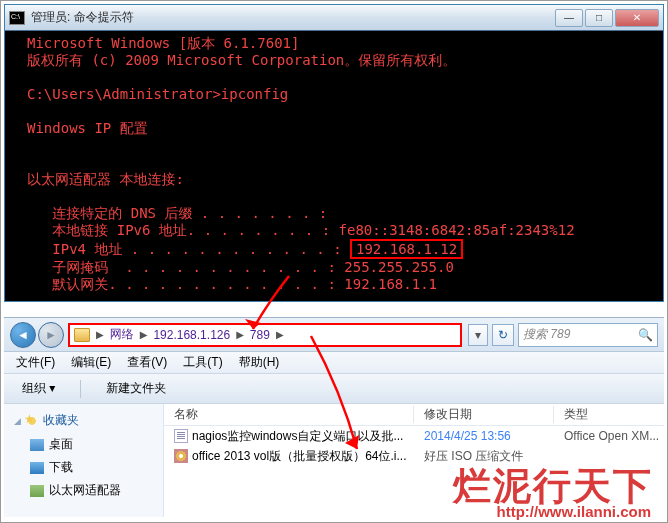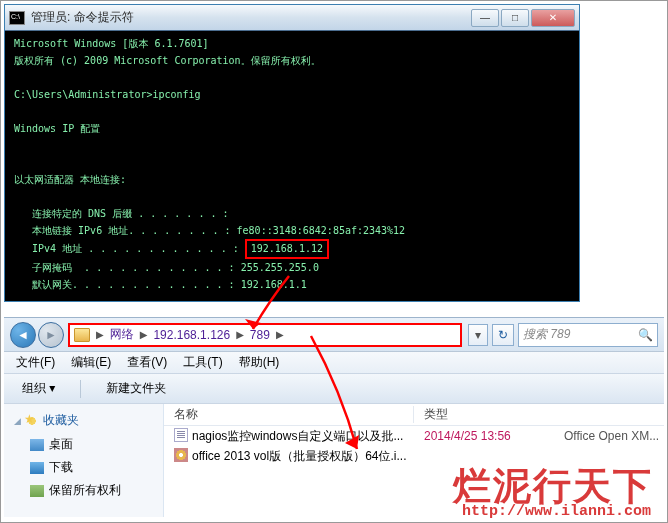--- a/index.html
+++ b/index.html
@@ -1,27 +1,27 @@
 <!DOCTYPE html>
 <html><head>
 <meta charset="utf-8">
 <style>
 * { margin: 0; padding: 0; box-sizing: border-box; }
 body { width: 668px; height: 523px; font-family: "Microsoft YaHei", SimSun, sans-serif; font-size: 12px; background: #fff; position: relative; border: 1px solid #999; overflow: hidden; }
 
 
-.cmd-window { position: absolute; top: 3px; left: 3px; width: 576px; border: 1px solid #3c7fb1; }
+.cmd-window { position: absolute; top: 3px; left: 3px; width: 660px; border: 1px solid #3c7fb1; }
 .cmd-titlebar { height: 26px; background: linear-gradient(180deg, #f6f9fc 0%, #d5e2ee 50%, #c2d5e8 100%); display: flex; align-items: center; padding: 0 4px; border-bottom: 1px solid #4b6d8f; }
 .cmd-icon { width: 16px; height: 14px; background: #000; border: 1px solid #888; margin-right: 6px; position: relative; }
 .cmd-icon::after { content: 'C:\\'; color:#fff; font-size:7px; position:absolute; top:1px; left:1px; }
 .cmd-title { flex: 1; color: #2a2a2a; font-size: 12px; }
 .win-buttons { display: flex; gap: 2px; }
 .win-btn { width: 28px; height: 18px; background: linear-gradient(180deg,#f6f9fc,#cfdeeb); border: 1px solid #8aa8c2; border-radius: 2px; display:flex; align-items:center; justify-content:center; cursor:pointer; font-size:10px; color:#333; }
 .win-btn.close { width: 44px; background: linear-gradient(180deg,#e9a0a0,#cc5a5a); color:#fff; }
-.cmd-body { background: #000; color: #86efac; font-family: "NSimSun", "Consolas", monospace; font-size: 10px; line-height: 17px; padding: 4px 9px; white-space: pre; min-height: 270px; }
+.cmd-body { background: #000; color: #ef4444; font-family: "NSimSun", "Consolas", monospace; font-size: 14px; line-height: 17px; padding: 4px 22px; white-space: pre; min-height: 270px; }
 .ipv4-highlight { border: 2px solid red; padding: 0 4px; display:inline-block; line-height:16px;}
 
 
 .explorer { position: absolute; top: 316px; left: 3px; width: 660px; height: 200px; border-top: 1px solid #9db4cc; background: #fff; }
 .nav-row { height: 34px; background: linear-gradient(180deg,#eaf1f9,#d7e4f1); display:flex; align-items:center; padding: 3px 6px; gap:4px; border-bottom:1px solid #b9c8d8;}
 .nav-arrows { display:flex; gap:2px; }
 .nav-arrow { width: 26px; height: 26px; border-radius:50%; background: radial-gradient(circle at 30% 30%, #6db4e8, #2b78b8); display:flex; align-items:center; justify-content:center; color:#fff; cursor:pointer; border:1px solid #3b6ea0;}
 .nav-arrow.disabled { background: radial-gradient(circle at 30% 30%, #e0e7ee, #b5c2cf); color:#7f8fa0;}
 .addr-bar { flex:1; height: 24px; background:#fff; border: 2px solid red; display:flex; align-items:center; padding: 0 4px; gap:6px; }
 .folder-icon { width:16px; height:14px; background: linear-gradient(180deg,#fce79a,#e8b64d); border-radius:1px; border:1px solid #c9962e;}
@@ -46,36 +46,36 @@
 .ic-star::after{content:"★"; color:#f2c94c; font-size:12px; position:absolute; top:-3px; left:-1px;}
 .ic-dl { background:linear-gradient(180deg,#6fb4e7,#2d7cbf);}
 .ic-desk { background:linear-gradient(180deg,#7db7e8,#4289c7);}
 .ic-recent { background:linear-gradient(180deg,#9bc67b,#6fa34f);}
 .file-pane { flex:1; background:#fff; }
 .file-header { height:22px; display:flex; align-items:center; border-bottom:1px solid #e3e9f1; color:#444; font-size:12px;}
 .col-name { width: 250px; padding-left: 10px; border-right:1px solid #e3e9f1; }
 .col-date { width: 140px; padding-left: 10px; border-right:1px solid #e3e9f1; }
 .col-type { flex:1; padding-left: 10px; }
 .file-row { height:20px; display:flex; align-items:center; font-size:12px; padding:0;}
-.cell-name { width:250px; padding-left:10px; display:flex; align-items:flex-start; gap:4px; white-space:nowrap; overflow:hidden; text-overflow:ellipsis;}
-.cell-date { width:140px; padding-left:10px; color:#be185d;}
+.cell-name { width:250px; padding-left:10px; display:flex; align-items:center; gap:4px; white-space:nowrap; overflow:hidden; text-overflow:ellipsis;}
+.cell-date { width:140px; padding-left:10px; color:#3b82f6;}
 .cell-type { flex:1; padding-left:10px; color:#555; white-space:nowrap; overflow:hidden;}
 .file-ic { width:14px; height:14px; display:inline-block; flex-shrink:0;}
 .ic-doc { background:#fff; border:1px solid #aac; position:relative;}
 .ic-doc::after { content:""; position:absolute; top:2px; left:2px; right:2px; height:1px; background:#88a; box-shadow:0 2px #88a,0 4px #88a,0 6px #88a;}
 .ic-iso { background: radial-gradient(circle,#fff 20%,#e8b64d 22%,#e8b64d 50%, #c88 52%);}
 
 
 .red-arrow { position:absolute; pointer-events:none; }
 .arrow1 { top: 270px; left: 238px; width:60px; height:70px; }
 .arrow2 { top: 330px; left: 300px; width:70px; height:130px; }
 svg.arrow path { stroke: red; stroke-width: 2.5; fill:none; }
 svg.arrow polygon { fill: red; }
 .watermark { position:absolute; bottom: 10px; right: 14px; font-family: "KaiTi","STKaiti",serif; font-size: 38px; color: #d93a3a; font-weight:bold; text-shadow: 1px 1px 0 #fff; letter-spacing:2px;}
-.watermark-url { position:absolute; bottom: 2px; right: 16px; font-size: 15px; color: #d93a3a; font-family: Liberation Mono, monospace; font-weight:bold;}
+.watermark-url { position:absolute; bottom: 2px; right: 16px; font-size: 15px; color: #d93a3a; font-family: Liberation Sans, sans-serif; font-weight:bold;}
 </style>
 </head>
 <body>
 
 <div class="cmd-window">
   <div class="cmd-titlebar">
     <span class="cmd-icon"></span>
     <span class="cmd-title">管理员: 命令提示符</span>
     <div class="win-buttons">
       <div class="win-btn">—</div>
@@ -145,41 +145,43 @@
       <div class="side-item">
           <span class="side-icon ic-desk"></span>
           <span>桌面</span>
         </div>
       <div class="side-item">
           <span class="side-icon ic-dl"></span>
           <span>下载</span>
         </div>
       <div class="side-item">
           <span class="side-icon ic-recent"></span>
-          <span>保留所有权利</span>
+          <span>以太网适配器</span>
         </div>
     </div>
     <div class="file-pane">
       <div class="file-header">
         <div class="col-name">名称</div>
+        <div class="col-date">修改日期</div>
         <div class="col-type">类型</div>
       </div>
       <div class="file-row">
         <div class="cell-name">
             <span class="file-ic ic-doc"></span>
             <span>nagios监控windows自定义端口以及批...</span>
           </div>
         <div class="cell-date">2014/4/25 13:56</div>
         <div class="cell-type">Office Open XM...</div>
       </div>
       <div class="file-row">
         <div class="cell-name">
             <span class="file-ic ic-iso"></span>
             <span>office 2013 vol版（批量授权版）64位.i...</span>
           </div>
+        <div class="cell-type">好压 ISO 压缩文件</div>
       </div>
     </div>
   </div>
 </div>
 
 <div class="red-arrow arrow1">
 <svg class="arrow" width="60" height="70">
       <path d="M50 5 Q30 30 14 58"></path>
       <polygon points="14,58 6,48 22,52"></polygon>
     </svg>

